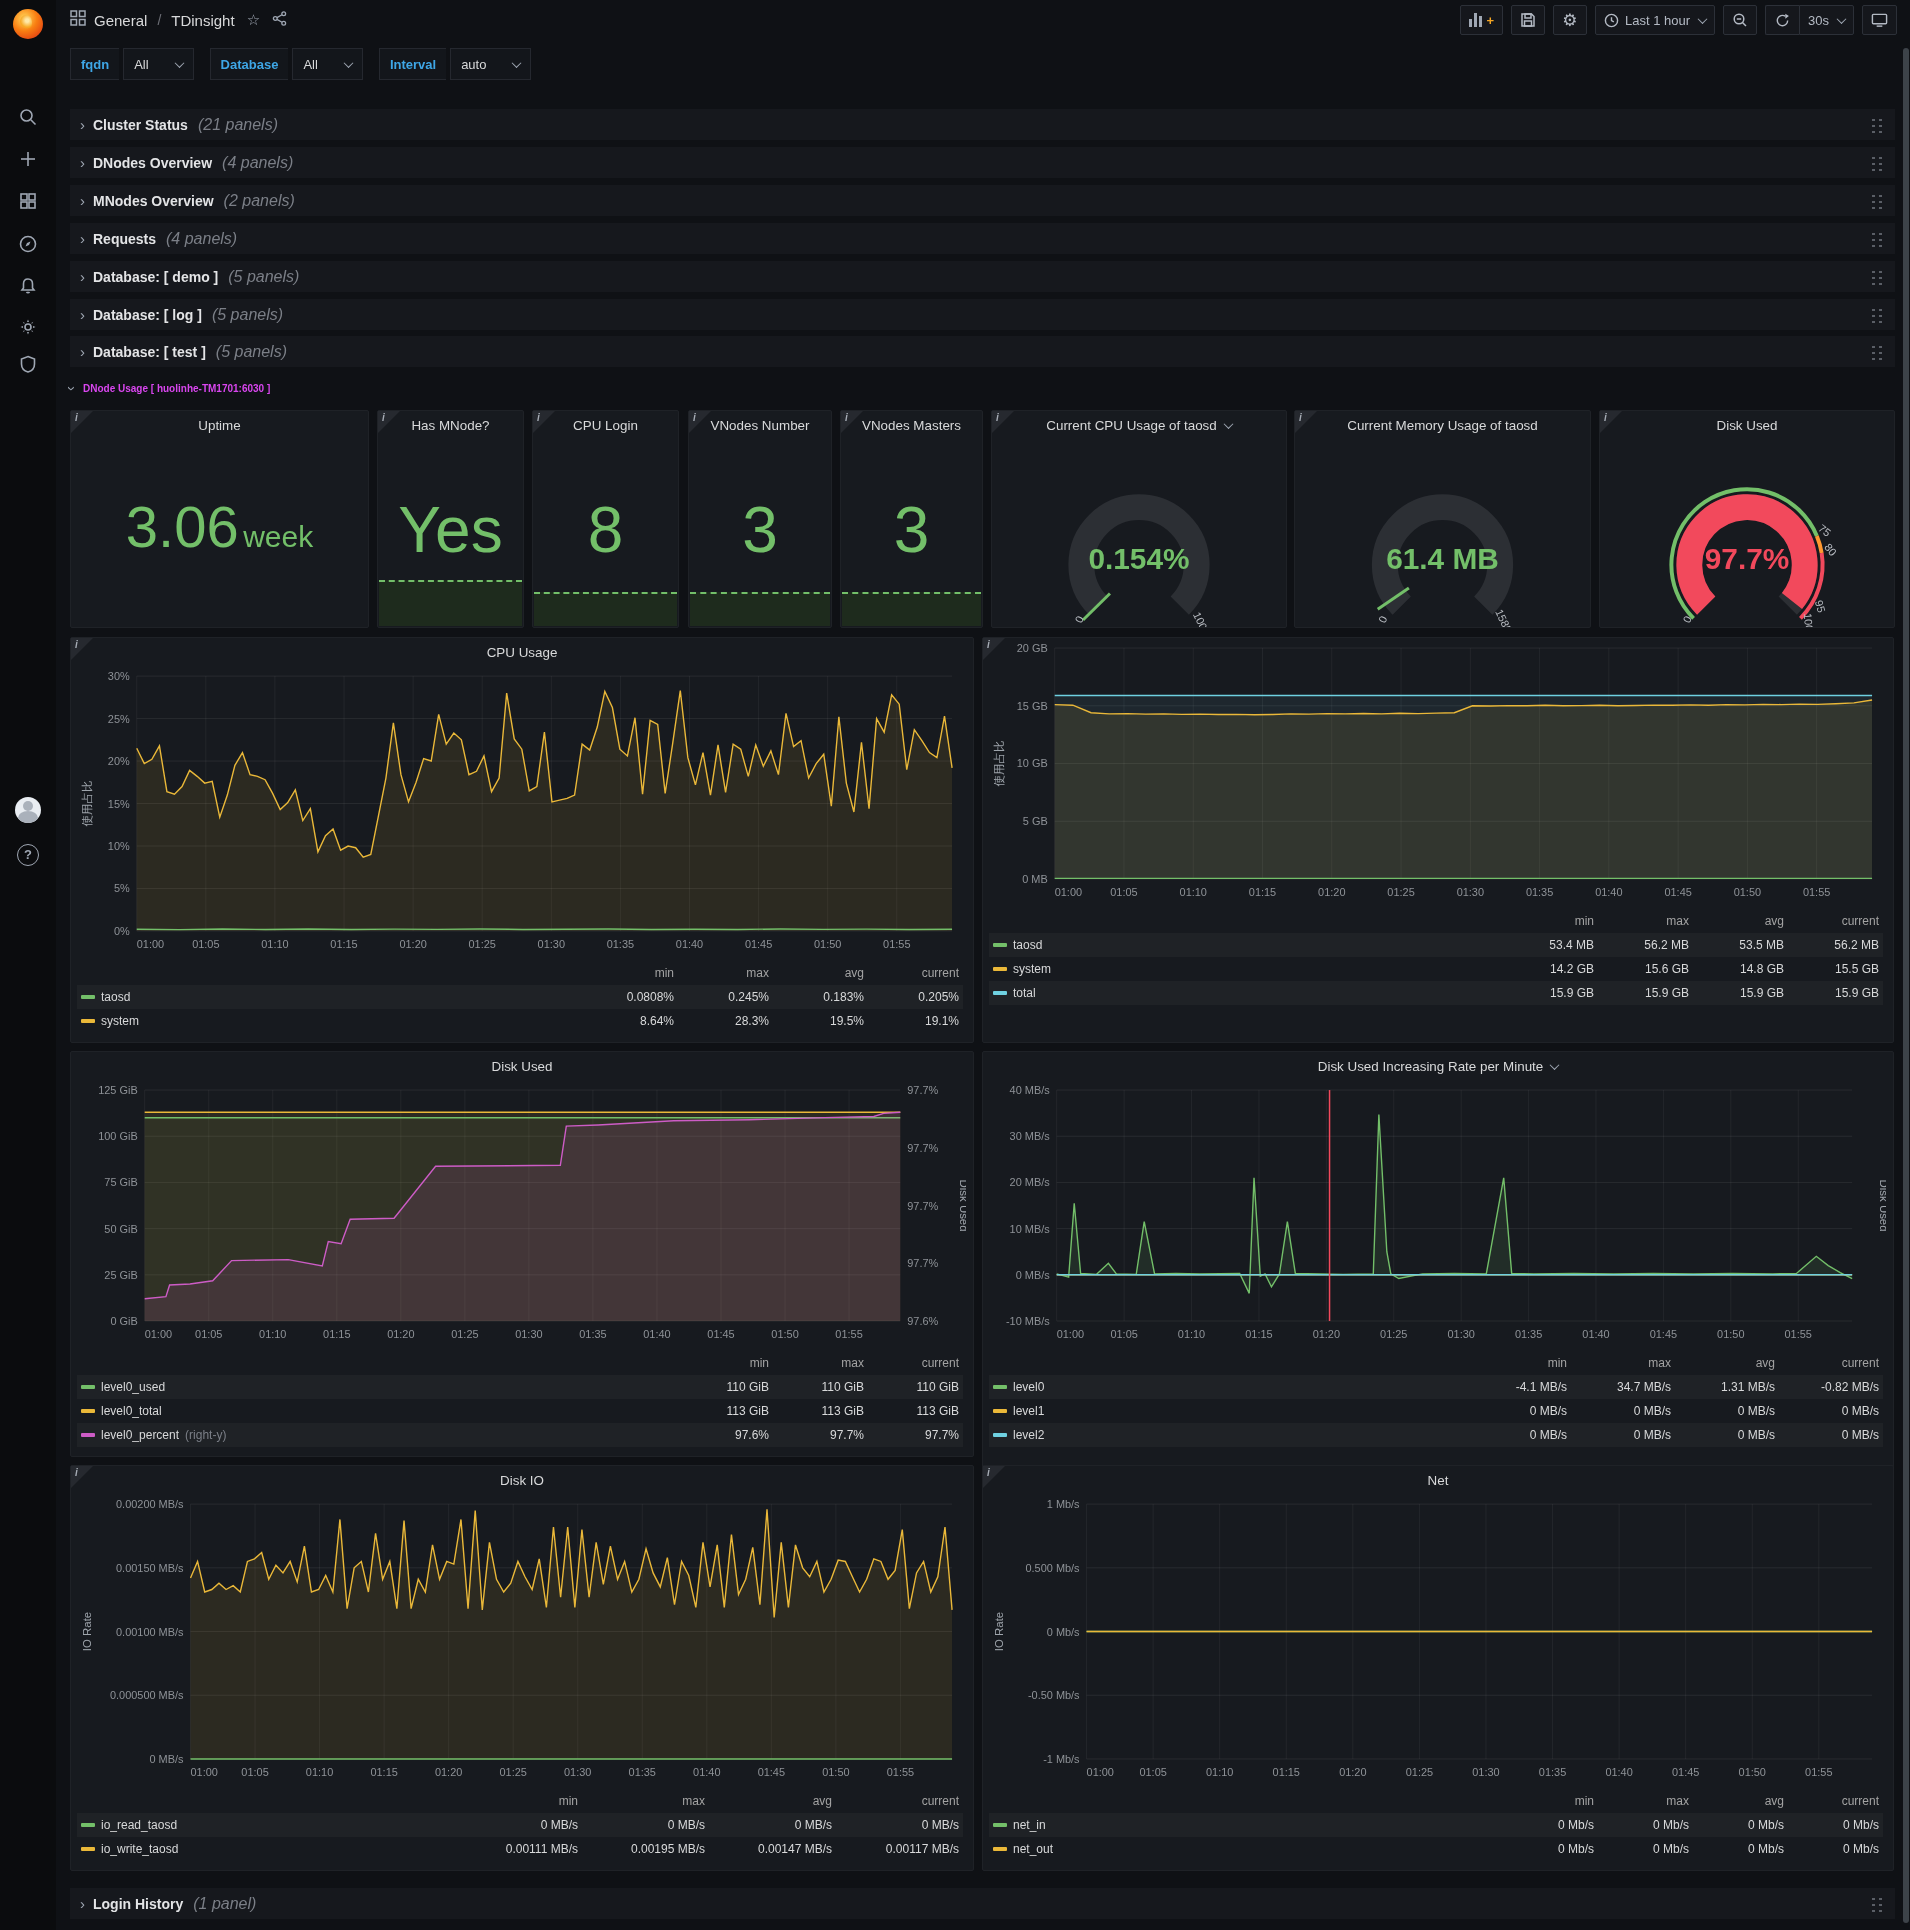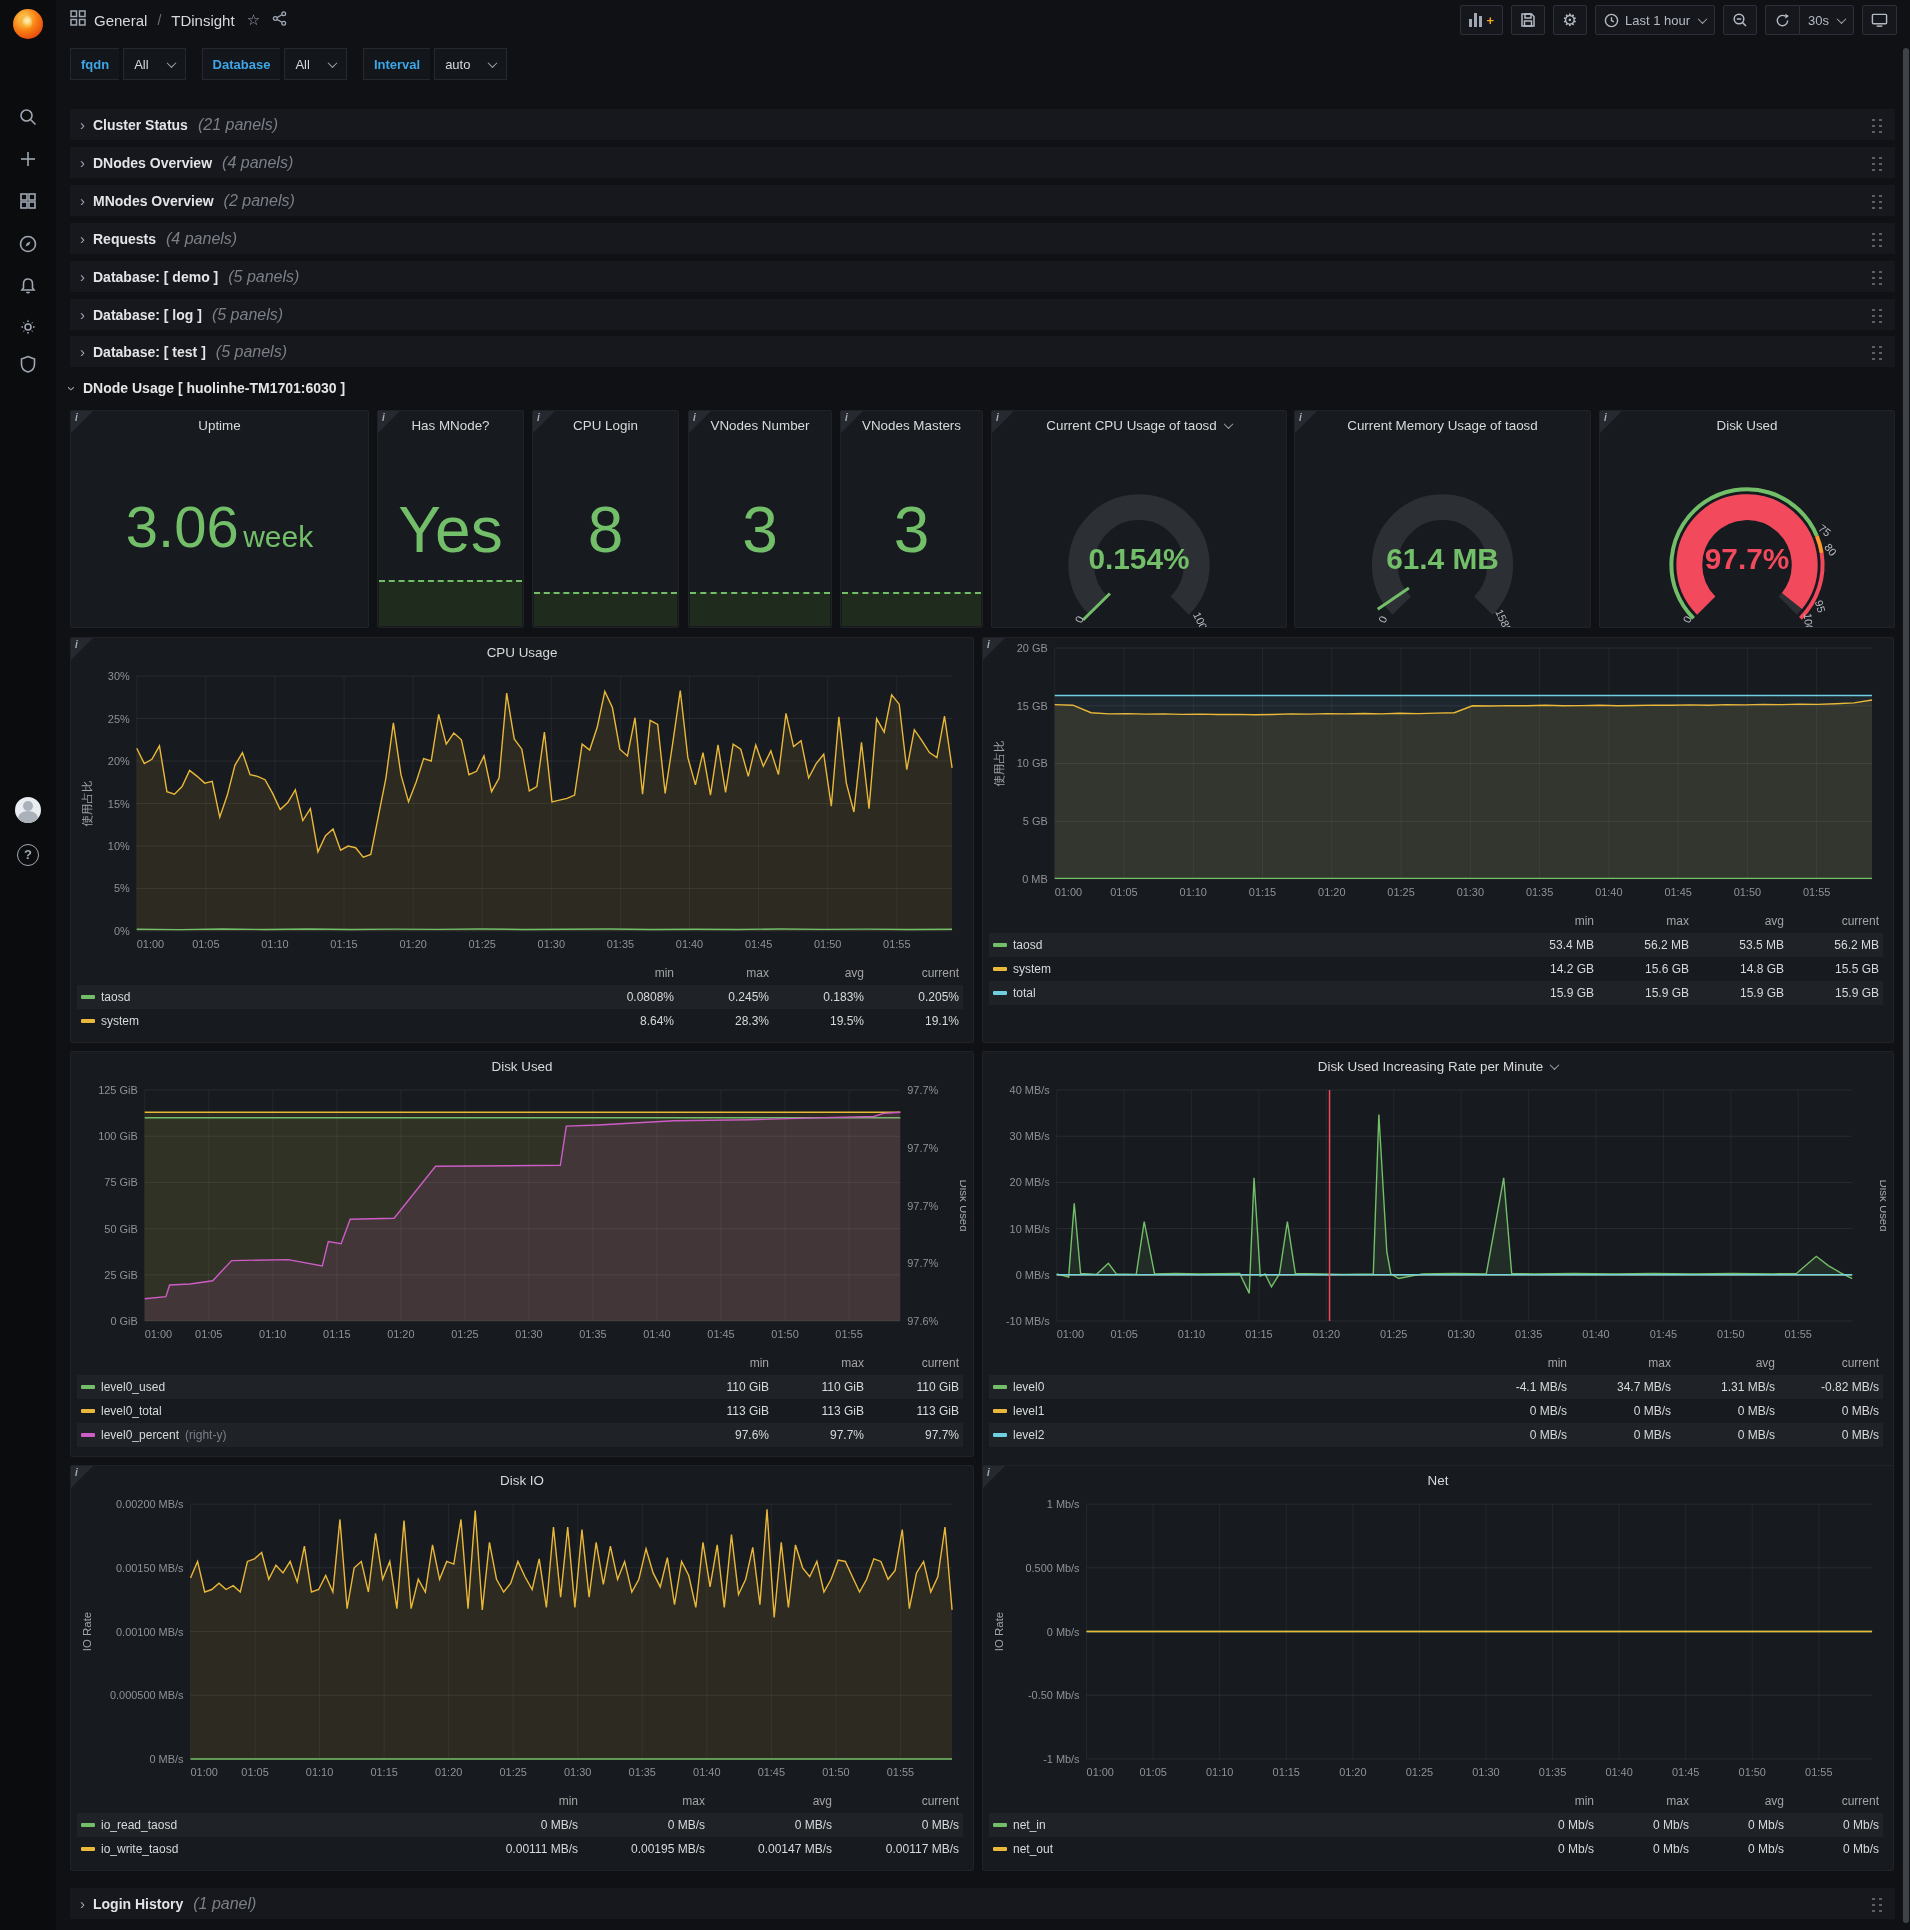--- a/index.html
+++ b/index.html
@@ -35,32 +35,32 @@
   .caret { display:inline-block; width:7px; height:7px; border-right:1.5px solid #9fa7b3; border-bottom:1.5px solid #9fa7b3; transform:rotate(45deg) translate(-1px,-1px); margin-left:3px; }
   .addpanel-bars { display:flex; align-items:flex-end; gap:2px; height:14px; }
   .addpanel-bars i { display:block; width:3px; background:#9fa7b3; }
   .addpanel-plus { color:#f5a623; font-weight:bold; font-size:13px; margin-left:-2px; }
 
   
   #submenu { position:absolute; left:70px; top:48px; display:flex; gap:16px; }
   .var-pair { display:flex; }
   .var-box { height:32px; background:#13161b; border:1px solid #25282f; display:flex; align-items:center; padding:0 10px; font-size:13px; }
   .var-label { color:#3ea6e6; font-weight:bold; border-right:none; }
-  .var-value { color:#d8d9da; margin-left:4px; gap:16px; cursor:pointer; }
+  .var-value { color:#d8d9da; margin-left:4px; gap:24px; cursor:pointer; }
 
   
   .dash-row { position:absolute; left:70px; width:1825px; height:31px; background:#16181d; display:flex; align-items:center; padding:0 10px; cursor:pointer; }
   .dash-row .chev { color:#9fa7b3; font-size:15px; margin-right:8px; }
   .dash-row .rt { font-size:14px; font-weight:bold; color:#e3e4e6; }
   .dash-row .rc { font-size:16px; font-style:italic; color:#7b7f87; margin-left:10px; }
   .drag-dots { position:absolute; right:12px; top:8px; width:13px; height:16px;
     background-image:radial-gradient(#5a5e66 1.5px, transparent 1.6px); background-size:7px 6px; }
   #expanded-row { position:absolute; left:70px; top:374px; width:1825px; height:28px; display:flex; align-items:center; cursor:pointer; }
   #expanded-row .chev-down { color:#9fa7b3; font-size:15px; margin-right:8px; display:inline-block; transform:rotate(90deg); }
-  #expanded-row .rt { font-size:14px; font-weight:bold; color:#e5e5e5; }
+  #expanded-row .rt { font-size:10px; font-weight:bold; color:#d946ef; }
 
   
   .panel { position:absolute; background:#171a1f; border:1px solid #1f2227; border-radius:2px; }
   .panel-title { height:28px; display:flex; align-items:center; justify-content:center; gap:5px;
                  font-size:13.4px; font-weight:500; color:#d8d9da; cursor:pointer; }
   .info-corner { position:absolute; top:0; left:0; width:0; height:0; border-top:22px solid #26292f; border-right:22px solid transparent; cursor:pointer; }
   .info-corner span { position:absolute; top:-21px; left:4px; font-size:10px; font-weight:bold; color:#a6acb5; font-style:italic; }
 
   
   .stat-value-wrap { position:absolute; left:0; right:0; top:38%; text-align:center; color:#73BF69; white-space:nowrap; }

